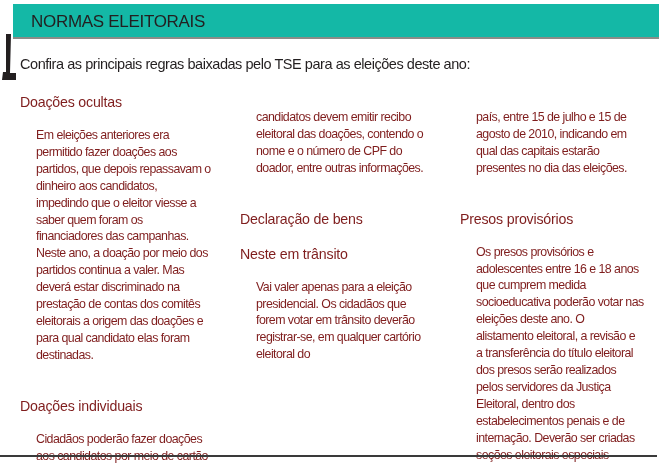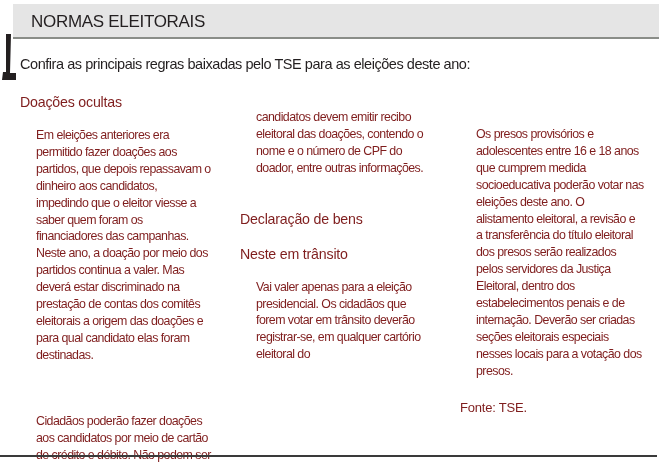--- a/index.html
+++ b/index.html
@@ -2,21 +2,21 @@
 <html><head>
   <meta charset="utf-8">
   <style>
     html, body { margin: 0; padding: 0; background: #ffffff; }
     body {
       width: 660px; height: 466px; position: relative; overflow: hidden;
       font-family: "Liberation Sans", sans-serif; color: #231f20;
     }
     .header-band {
       position: absolute; left: 13px; top: 4px; width: 646px; height: 33px;
-      background: #e5e5e5;
+      background: #14b8a6;
       border-bottom: 2px solid #8a8d88;
     }
     .header-title {
       position: absolute; left: 18px; top: 8px;
       font-size: 17px; letter-spacing: -0.3px; color: #231f20;
       font-family: "Liberation Sans", sans-serif;
     }
     .z-mark {
       position: absolute; left: 2px; top: 34px; width: 14px; height: 46px;
     }
@@ -56,31 +56,34 @@
 <svg class="z-mark" viewBox="0 0 14 46">
   <polygon points="4,0 9,0 8,39 14,39 14,46 0,46 1,38 4,38" fill="#231f20"></polygon>
 </svg>
 
 <div class="intro">Confira as principais regras baixadas pelo TSE para as eleições deste ano:</div>
 
 <div class="col col1">
   <p class="sec-title">Doações ocultas</p>
   <p class="sec-body">Em eleições anteriores era permitido fazer doações aos partidos, que depois repassavam o dinheiro aos candidatos, impedindo que o eleitor viesse a saber quem foram os financiadores das campanhas. Neste ano, a doação por meio dos partidos continua a valer. Mas deverá estar discriminado na prestação de contas dos comitês eleitorais a origem das doações e para qual candidato elas foram destinadas.</p>
   <div class="gap"></div>
+  <p class="sec-title">Doações individuais</p>
   <p class="sec-body">Cidadãos poderão fazer doações aos candidatos por meio de cartão de crédito e débito. Não podem ser usados cartões corporativos ou emitidos no exterior.  Os partidos e</p>
 </div>
 
 <div class="col col2">
   <p class="sec-body">candidatos devem emitir recibo eleitoral das doações, contendo o nome e o número de CPF do doador, entre outras informações.</p>
   <div class="gap"></div>
   <p class="sec-title">Declaração de bens</p>
   <div class="gap"></div>
   <p class="sec-title">Neste em trânsito</p>
   <p class="sec-body">Vai valer apenas para a eleição presidencial. Os cidadãos que forem votar em trânsito deverão registrar-se, em qualquer cartório eleitoral do</p>
 </div>
 
 <div class="col col3">
+  <p class="sec-body">país, entre 15 de julho e 15 de agosto de 2010, indicando em qual das capitais estarão presentes no dia das eleições.</p>
   <div class="gap"></div>
+  <p class="sec-title">Presos provisórios</p>
   <p class="sec-body">Os presos provisórios e adolescentes entre 16 e 18 anos que cumprem medida socioeducativa poderão votar nas eleições deste ano. O alistamento eleitoral, a revisão e a transferência do título eleitoral dos presos serão realizados pelos servidores da Justiça Eleitoral, dentro dos estabelecimentos penais e de internação. Deverão ser criadas seções eleitorais especiais nesses locais para a votação dos presos.</p>
   <p class="source">Fonte: TSE.</p>
 </div>
 
 <div class="bottom-rule"></div>
 
 </body></html>

